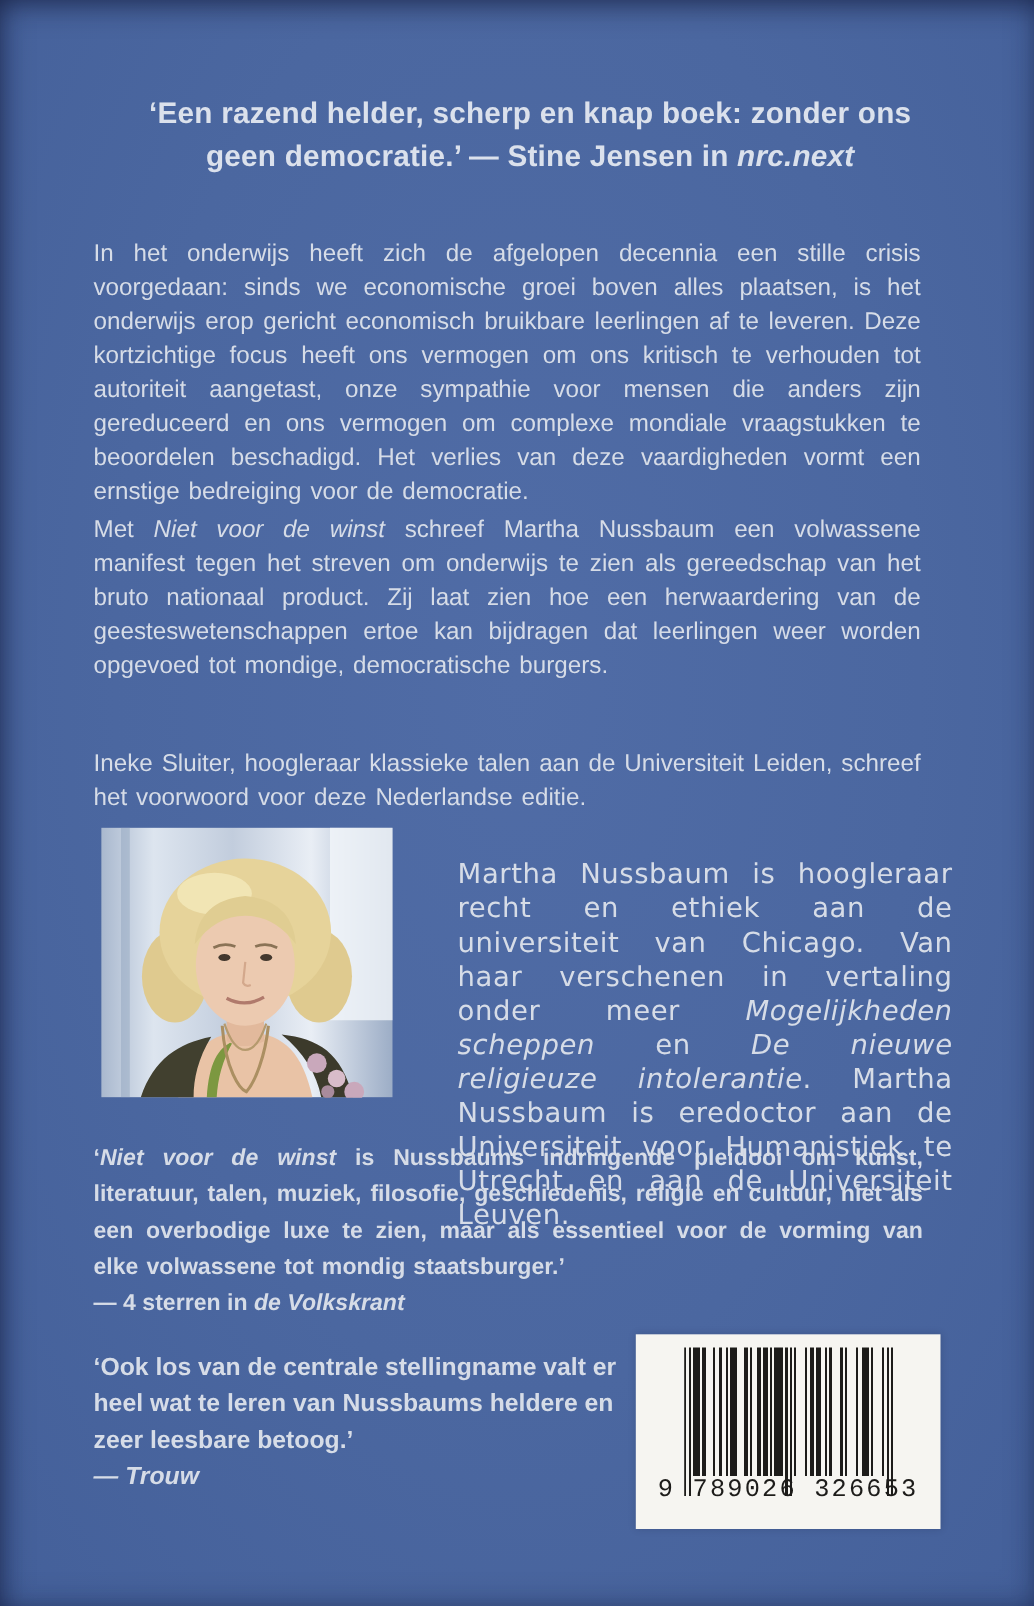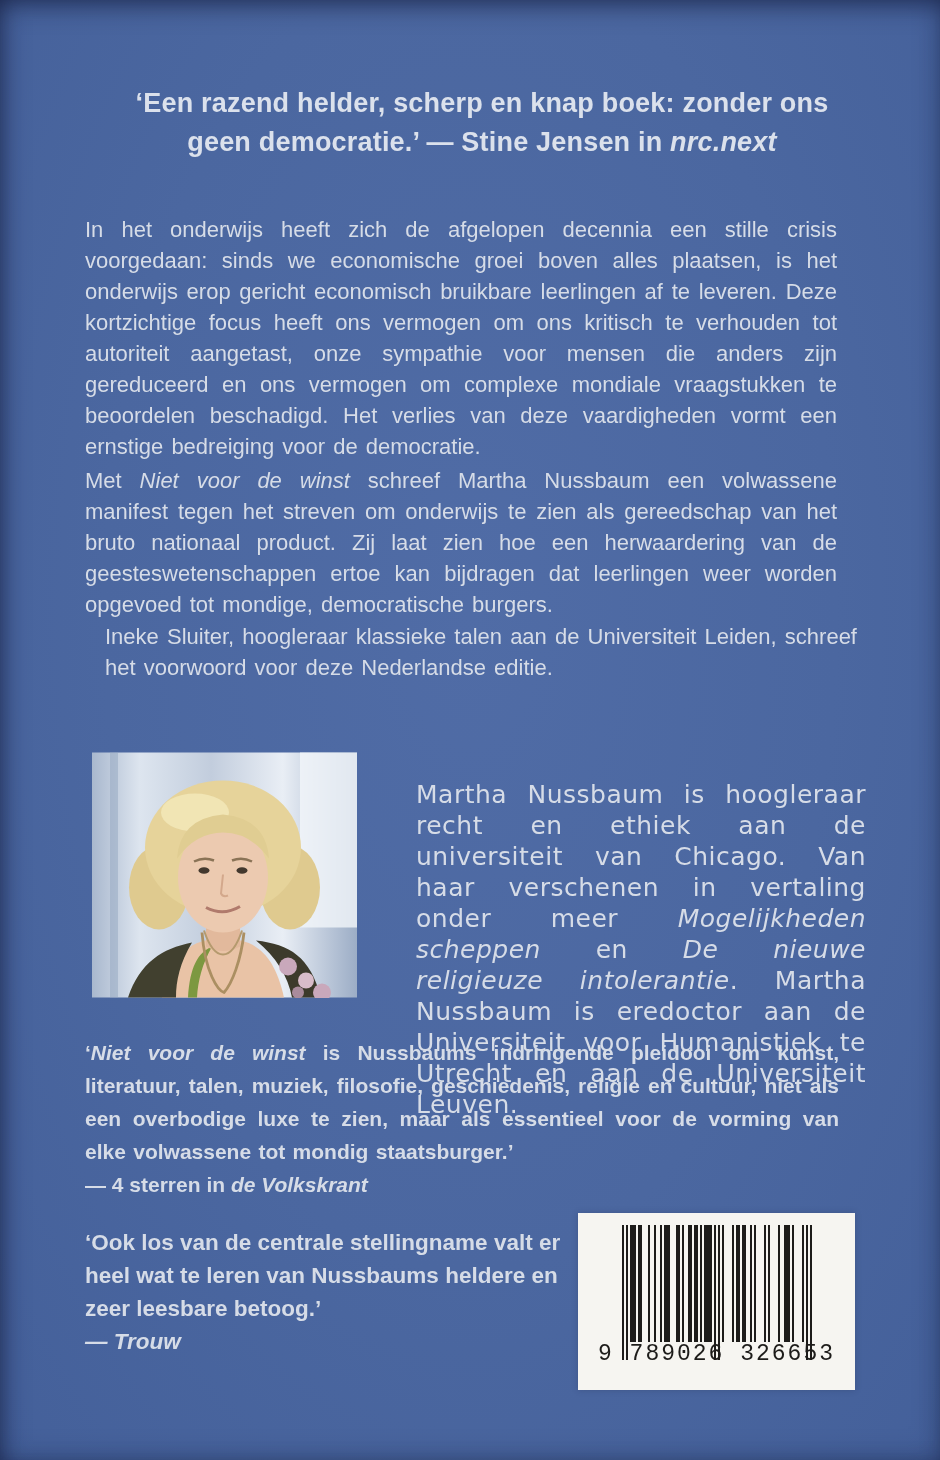--- a/index.html
+++ b/index.html
@@ -20,21 +20,21 @@
     text-align:center;font-weight:bold;font-size:27px;line-height:39px;
     color:#dbe1ec;letter-spacing:.2px;
   }
   .body-par{
     position:absolute;left:85px;width:752px;margin:0;
     text-align:justify;font-size:22px;line-height:31px;
     color:#d6dce7;word-spacing:2px;
   }
   .p1{top:182px;margin-top:32px;}
   .p2{top:465px;}
-  .p3{top:621px;margin-left:20px;}
+  .p3{top:678px;}
   .photo{
     position:absolute;top:752px;left:92px;width:265px;height:246px;
   }
   .photo svg{display:block;width:100%;height:100%;}
   .bio{
     position:absolute;top:763px;left:400px;width:450px;margin:16px;
     text-align:justify;font-family:"DejaVu Sans", sans-serif;
     font-size:25px;line-height:31px;letter-spacing:.5px;
     color:#d6dce7;word-spacing:2px;
   }

